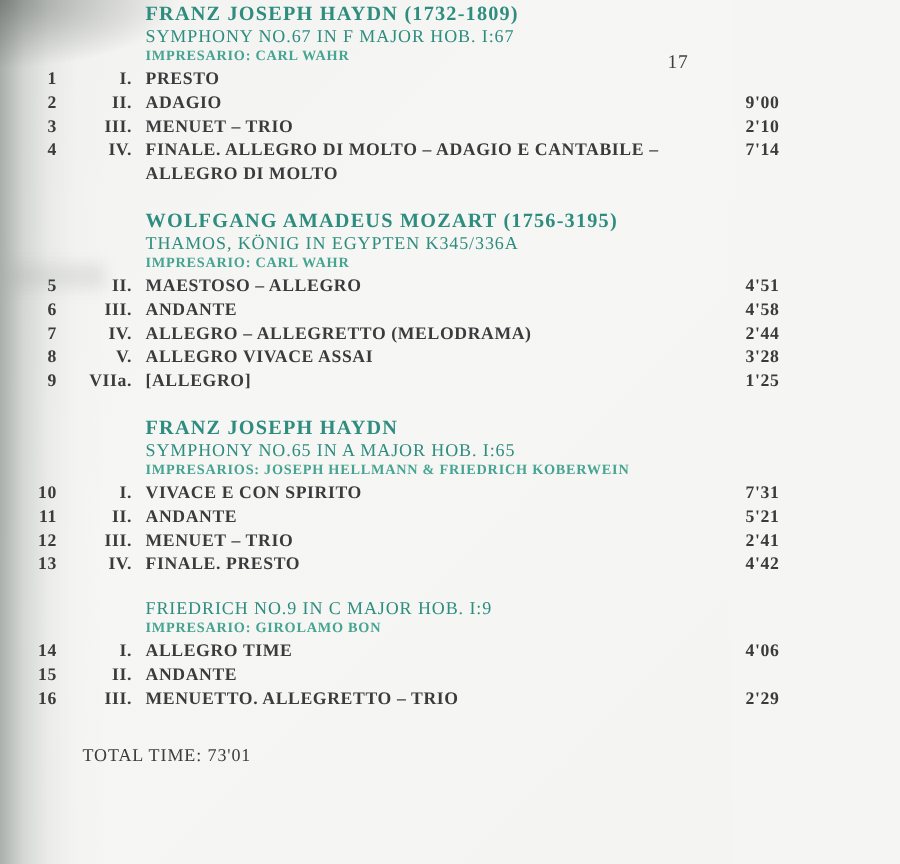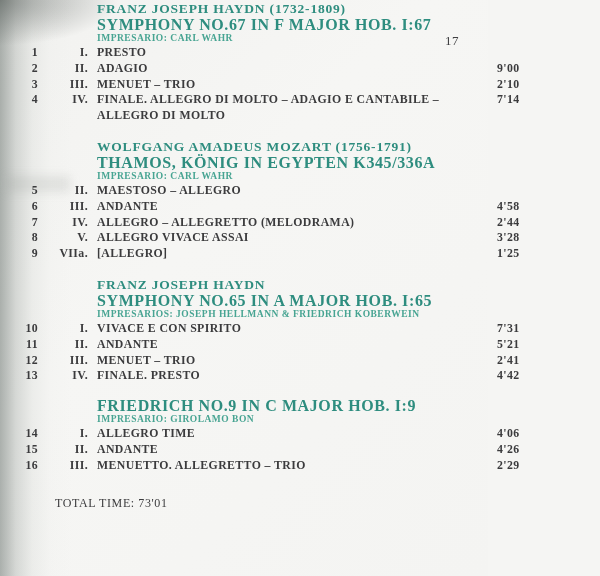--- a/index.html
+++ b/index.html
@@ -64,25 +64,25 @@
   .composer {
     margin: 0 0 0 97px;
     font-size: 13.5px;
     line-height: 17px;
     letter-spacing: 0.8px;
     color: #2e8d7f;
     font-weight: bold;
   }
   .work {
     margin: 0 0 0 97px;
-    font-size: 16px;
+    font-size: 12px;
     line-height: 15px;
     letter-spacing: 0.6px;
     color: #2e8d7f;
-    font-weight: bold;
+    font-weight: normal;
   }
   .impresario {
     margin: 0 0 0 97px;
     font-size: 9.5px;
     line-height: 13px;
     letter-spacing: 0.5px;
     color: #47a492;
     font-weight: bold;
   }
   .tracks { }
@@ -159,31 +159,32 @@
     <span class="ttl">
       <span class="ttl-line1">FINALE. ALLEGRO DI MOLTO – ADAGIO E CANTABILE –</span>
       <div class="ttl-line2">ALLEGRO DI MOLTO</div>
     </span>
     <span class="dur">7'14</span>
   </div>
 </div>
   </section>
 
   <section class="section">
-    <h2 class="composer">WOLFGANG AMADEUS MOZART (1756-1791)</h2>
+    <h2 class="composer">WOLFGANG AMADEUS MOZART (1756-3195)</h2>
     <h3 class="work">THAMOS, KÖNIG IN EGYPTEN K345/336A</h3>
     <div class="impresario">IMPRESARIO: CARL WAHR</div>
     <div class="tracks">
   <div class="track-row">
     <span class="tno">5</span>
     <span class="mov">II.</span>
     <span class="ttl">
       <span class="ttl-line1">MAESTOSO – ALLEGRO</span>
       
     </span>
+    <span class="dur">4'51</span>
   </div>
 
   <div class="track-row">
     <span class="tno">6</span>
     <span class="mov">III.</span>
     <span class="ttl">
       <span class="ttl-line1">ANDANTE</span>
       
     </span>
     <span class="dur">4'58</span>
@@ -283,21 +284,20 @@
     <span class="dur">4'06</span>
   </div>
 
   <div class="track-row">
     <span class="tno">15</span>
     <span class="mov">II.</span>
     <span class="ttl">
       <span class="ttl-line1">ANDANTE</span>
       
     </span>
-    <span class="dur">4'26</span>
   </div>
 
   <div class="track-row">
     <span class="tno">16</span>
     <span class="mov">III.</span>
     <span class="ttl">
       <span class="ttl-line1">MENUETTO. ALLEGRETTO – TRIO</span>
       
     </span>
     <span class="dur">2'29</span>

